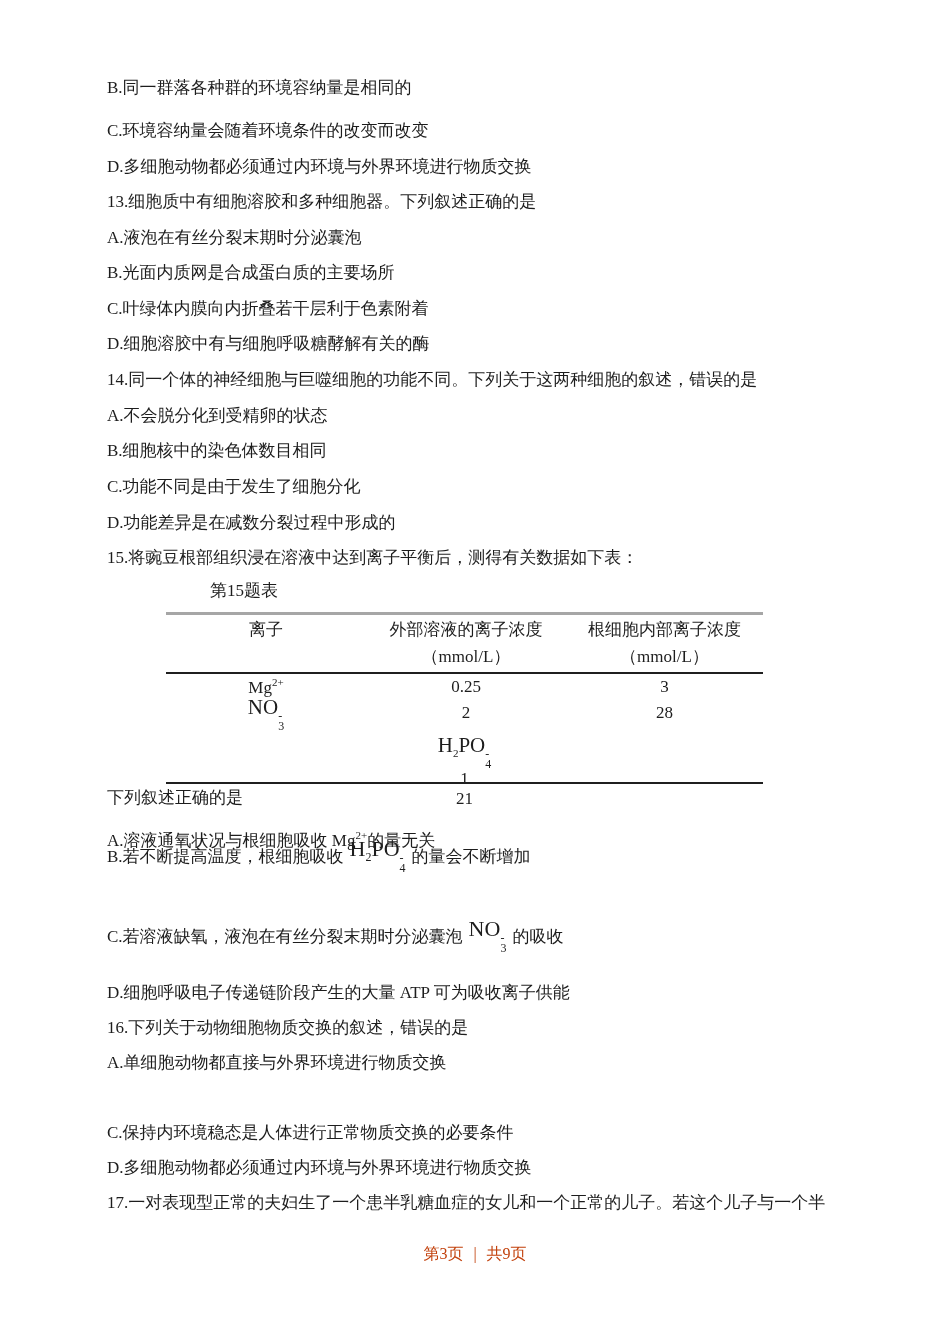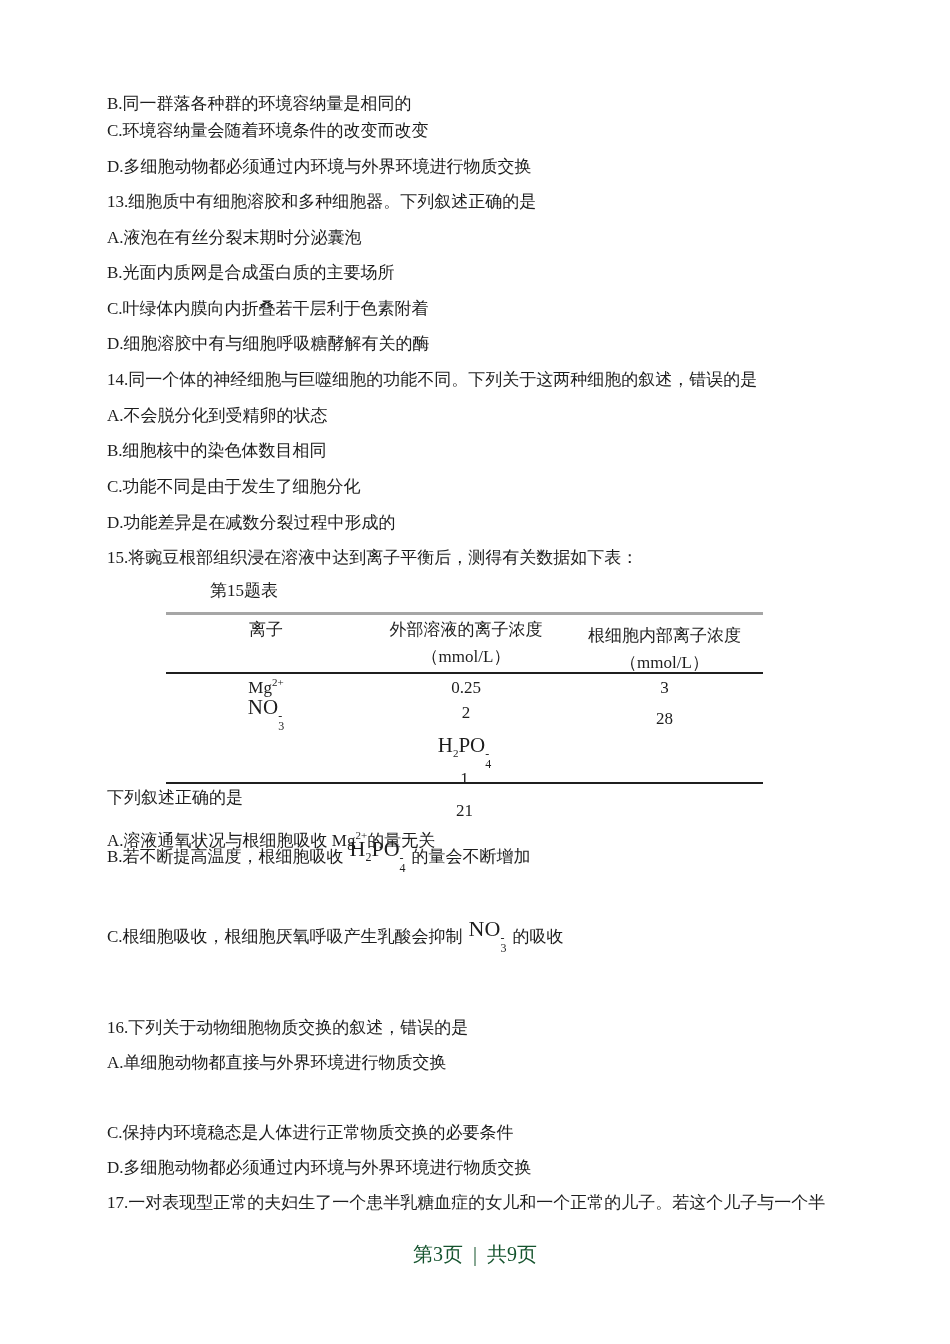--- a/index.html
+++ b/index.html
@@ -26,38 +26,38 @@
   .tbl-title{position:absolute;left:210px;top:579px;font-size:17px;line-height:24px;}
   .tbl{position:absolute;left:166px;top:612px;width:597px;height:172px;}
   .rule{position:absolute;left:0;width:100%;}
   .rule-top{top:0;height:3px;background:#a6a6a6;}
   .rule-mid{top:60px;height:2px;background:#1f1f1f;}
   .rule-bot{top:170px;height:2px;background:#1f1f1f;}
   .trow{position:absolute;left:0;width:100%;display:flex;align-items:center;}
   .tc{text-align:center;font-size:17px;}
   .tc1{width:200px;}
   .tc2{width:200px;}
-  .tc3{width:197px;margin-top:12px;}
+  .tc3{width:197px;}
   .trow-h1{top:6px;height:22px;}
   .trow-h2{top:33px;height:22px;justify-content:flex-end;}
-  .trow-r1{top:64px;height:22px;align-items:flex-end;}
+  .trow-r1{top:64px;height:22px;}
   .trow-r2{top:84px;height:34px;}
   .trow-r3{top:121px;height:34px;flex-direction:column;}
   .ion-big{font-size:21px;}
   .ion-big .ss{vertical-align:-6px;}
   
   .footer{position:absolute;top:1243px;left:0;width:100%;display:flex;
-          justify-content:center;gap:10px;font-size:20px;color:#14532d;line-height:22px;}
+          justify-content:center;gap:10px;font-size:16px;color:#c2410c;line-height:22px;}
 </style>
 </head>
 <body>
 
 <div class="page">
 
-  <div class="ln" style="top:92px">B.同一群落各种群的环境容纳量是相同的</div>
+  <div class="ln" style="top:76px">B.同一群落各种群的环境容纳量是相同的</div>
   <div class="ln" style="top:119px">C.环境容纳量会随着环境条件的改变而改变</div>
   <div class="ln" style="top:155px">D.多细胞动物都必须通过内环境与外界环境进行物质交换</div>
 
   <div class="ln" style="top:190px">13.细胞质中有细胞溶胶和多种细胞器。下列叙述正确的是</div>
   <div class="ln" style="top:261px">B.光面内质网是合成蛋白质的主要场所</div>
   <div class="ln" style="top:226px">A.液泡在有丝分裂末期时分泌囊泡</div>
   <div class="ln" style="top:297px">C.叶绿体内膜向内折叠若干层利于色素附着</div>
   <div class="ln" style="top:332px">D.细胞溶胶中有与细胞呼吸糖酵解有关的酶</div>
 
   <div class="ln" style="top:368px">14.同一个体的神经细胞与巨噬细胞的功能不同。下列关于这两种细胞的叙述，错误的是</div>
@@ -113,25 +113,26 @@
 
   <div class="ln" style="top:786px">下列叙述正确的是</div>
 
   <div class="ln" style="top:823px"><span>A.溶液通氧状况与根细胞吸收 Mg</span><sup>2+</sup><span>的量无关</span></div>
 
   <div class="ln" style="top:844px"><span>B.若不断提高温度，根细胞吸收</span><span class="formula"><span>H</span><sub>2</sub><span>PO</span><span class="ss">
           <span class="ss-top">-</span>
           <span class="ss-bot">4</span>
         </span></span><span>的量会不断增加</span></div>
 
-  <div class="ln" style="top:924px"><span>C.根细胞吸收，根细胞厌氧呼吸产生乳酸会抑制</span><span class="formula"><span>NO</span><span class="ss">
+  <div class="ln" style="top:924px"><span>C.若溶液缺氧，液泡在有丝分裂末期时分泌囊泡</span><span class="formula"><span>NO</span><span class="ss">
           <span class="ss-top">-</span>
           <span class="ss-bot">3</span>
         </span></span><span>的吸收</span></div>
 
+  <div class="ln" style="top:981px">D.细胞呼吸电子传递链阶段产生的大量 ATP 可为吸收离子供能</div>
 
   <div class="ln" style="top:1016px">16.下列关于动物细胞物质交换的叙述，错误的是</div>
   <div class="ln" style="top:1051px">A.单细胞动物都直接与外界环境进行物质交换</div>
   <div class="ln" style="top:1121px">C.保持内环境稳态是人体进行正常物质交换的必要条件</div>
   <div class="ln" style="top:1156px">D.多细胞动物都必须通过内环境与外界环境进行物质交换</div>
 
   <div class="ln" style="top:1191px">17.一对表现型正常的夫妇生了一个患半乳糖血症的女儿和一个正常的儿子。若这个儿子与一个半</div>
 
   <div class="footer">
     <span>第3页</span>

